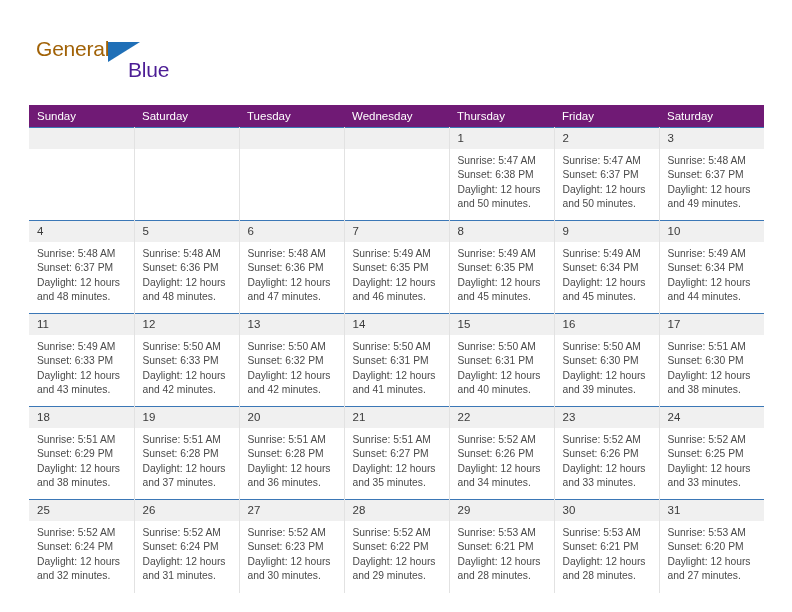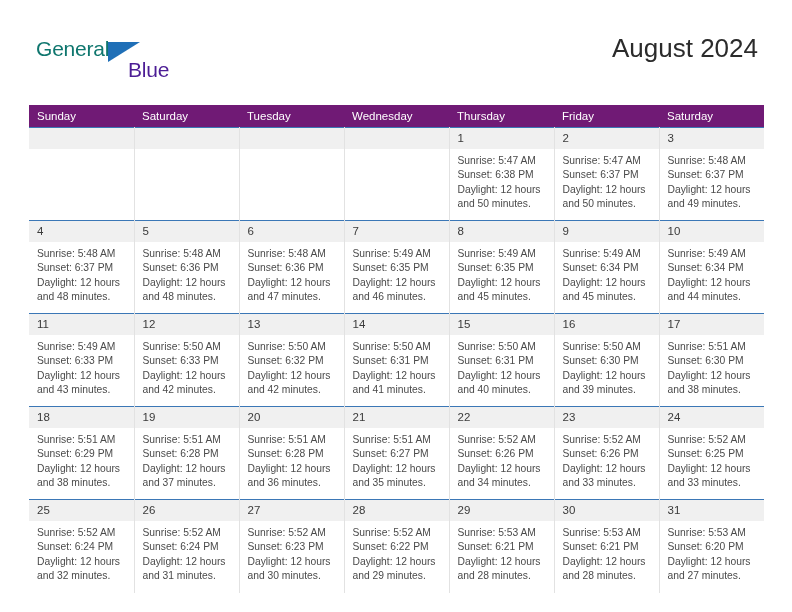--- a/index.html
+++ b/index.html
@@ -32,21 +32,21 @@
     left: 36px;
     top: 38px;
     width: 180px;
     height: 48px;
   }
   .logo-general {
     position: absolute;
     left: 0;
     top: 0;
     font-size: 21px;
-    color: #0f766e;
+    color: #a16207;
     letter-spacing: -0.2px;
     line-height: 22px;
   }
   .logo-triangle {
     position: absolute;
     left: 72px;
     top: 4px;
     width: 0;
     height: 0;
     border-left: 32px solid #1f6fb7;
@@ -142,21 +142,20 @@
 
   <div class="topbar">
 
     <div class="logo">
       <span class="logo-general">General</span>
       <span class="logo-triangle"></span>
       <span class="logo-blue">Blue</span>
     </div>
 
     <div class="title-block">
-      <h1 class="cal-title">August 2024</h1>
     </div>
 
   </div>
 
   <table class="calendar">
     <thead>
       <tr>
         <th>Sunday</th>
         <th>Saturday</th>
         <th>Tuesday</th>

